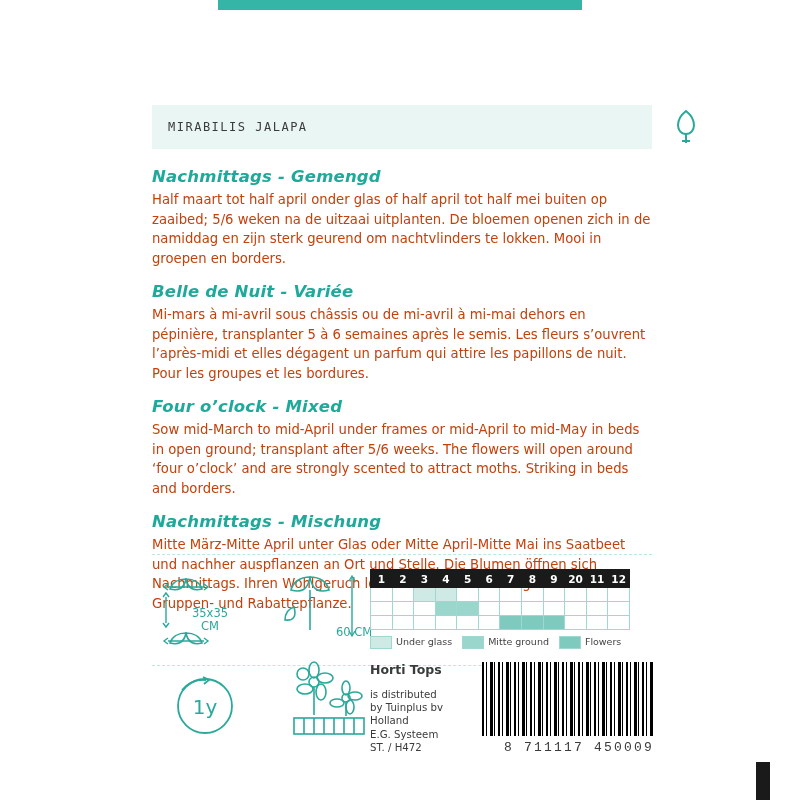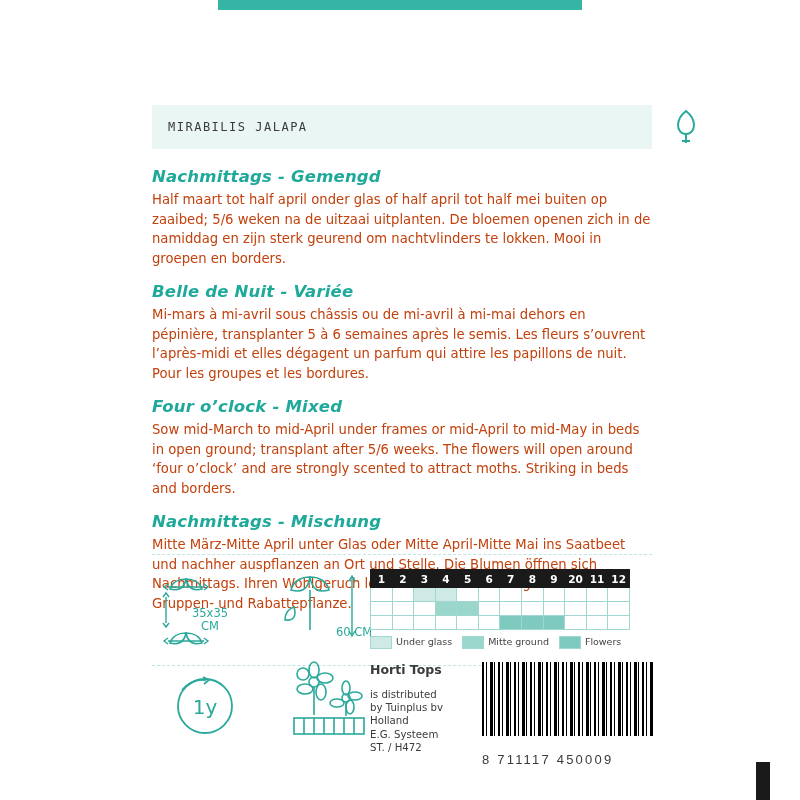--- a/index.html
+++ b/index.html
@@ -161,25 +161,25 @@
   .barcode{
     height:74px;width:172px;
     background:
       repeating-linear-gradient(to right,
         #000 0px,#000 2px,#fff 2px,#fff 4px,
         #000 4px,#000 5px,#fff 5px,#fff 8px,
         #000 8px,#000 11px,#fff 11px,#fff 12px,
         #000 12px,#000 13px,#fff 13px,#fff 16px);
   }
   .barcode-num{
-    font-family:Liberation Sans, sans-serif;
+    font-family:Liberation Mono, monospace;
     font-size:13px;
     letter-spacing:2.2px;
-    margin-top:16px;
-    text-align:left;
+    margin-top:4px;
+    text-align:right;
     width:172px;
   }
   svg{display:block;}
 </style>
 </head>
 <body>
 
 <div class="top-bar"></div>
 
 <div class="content">

